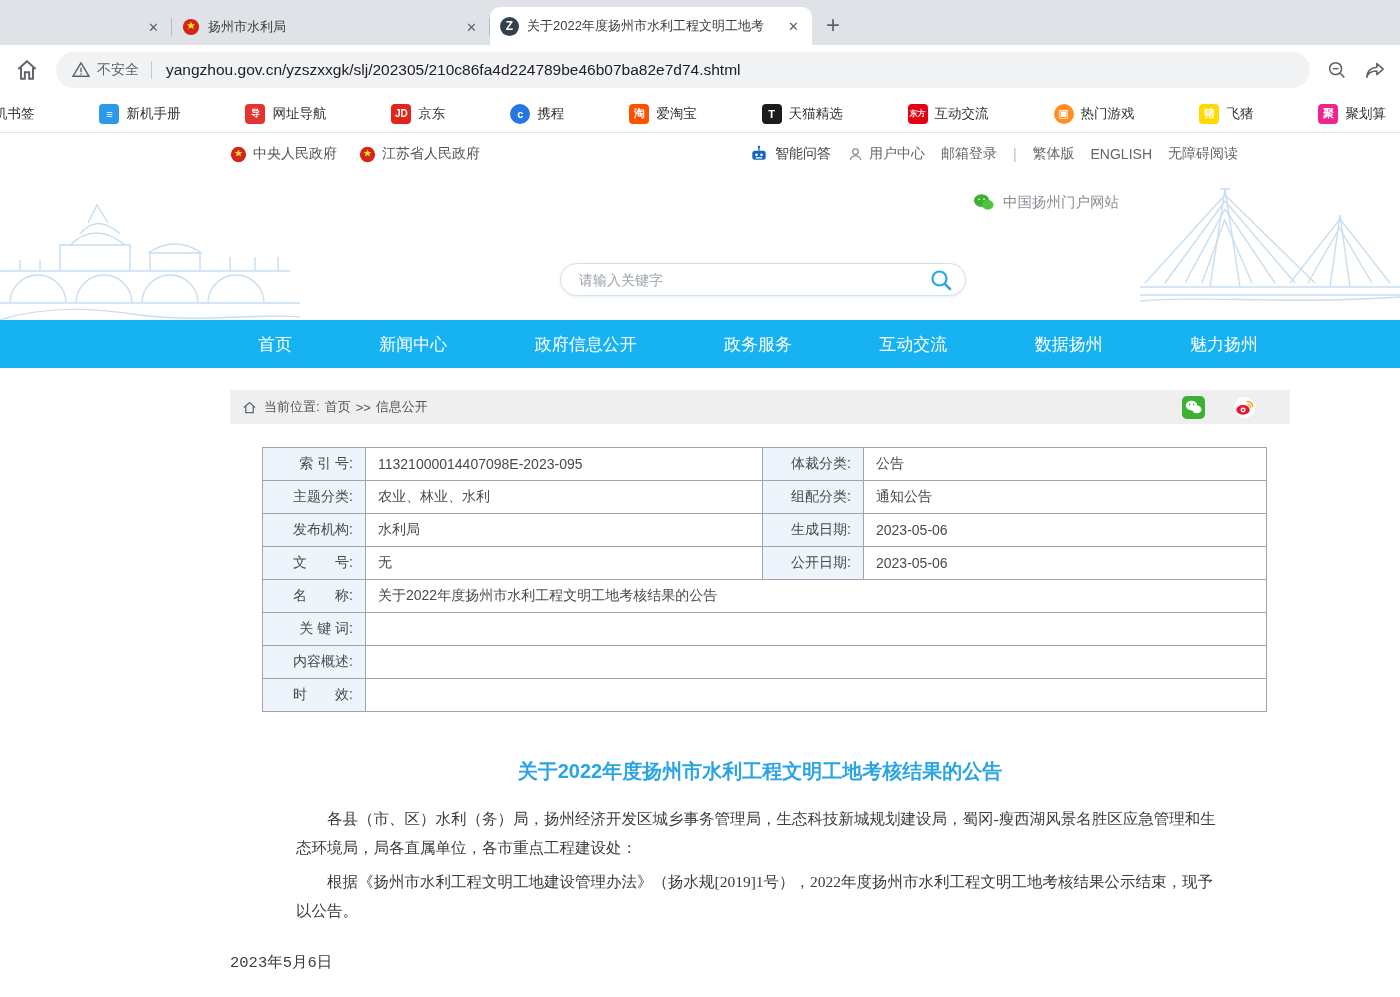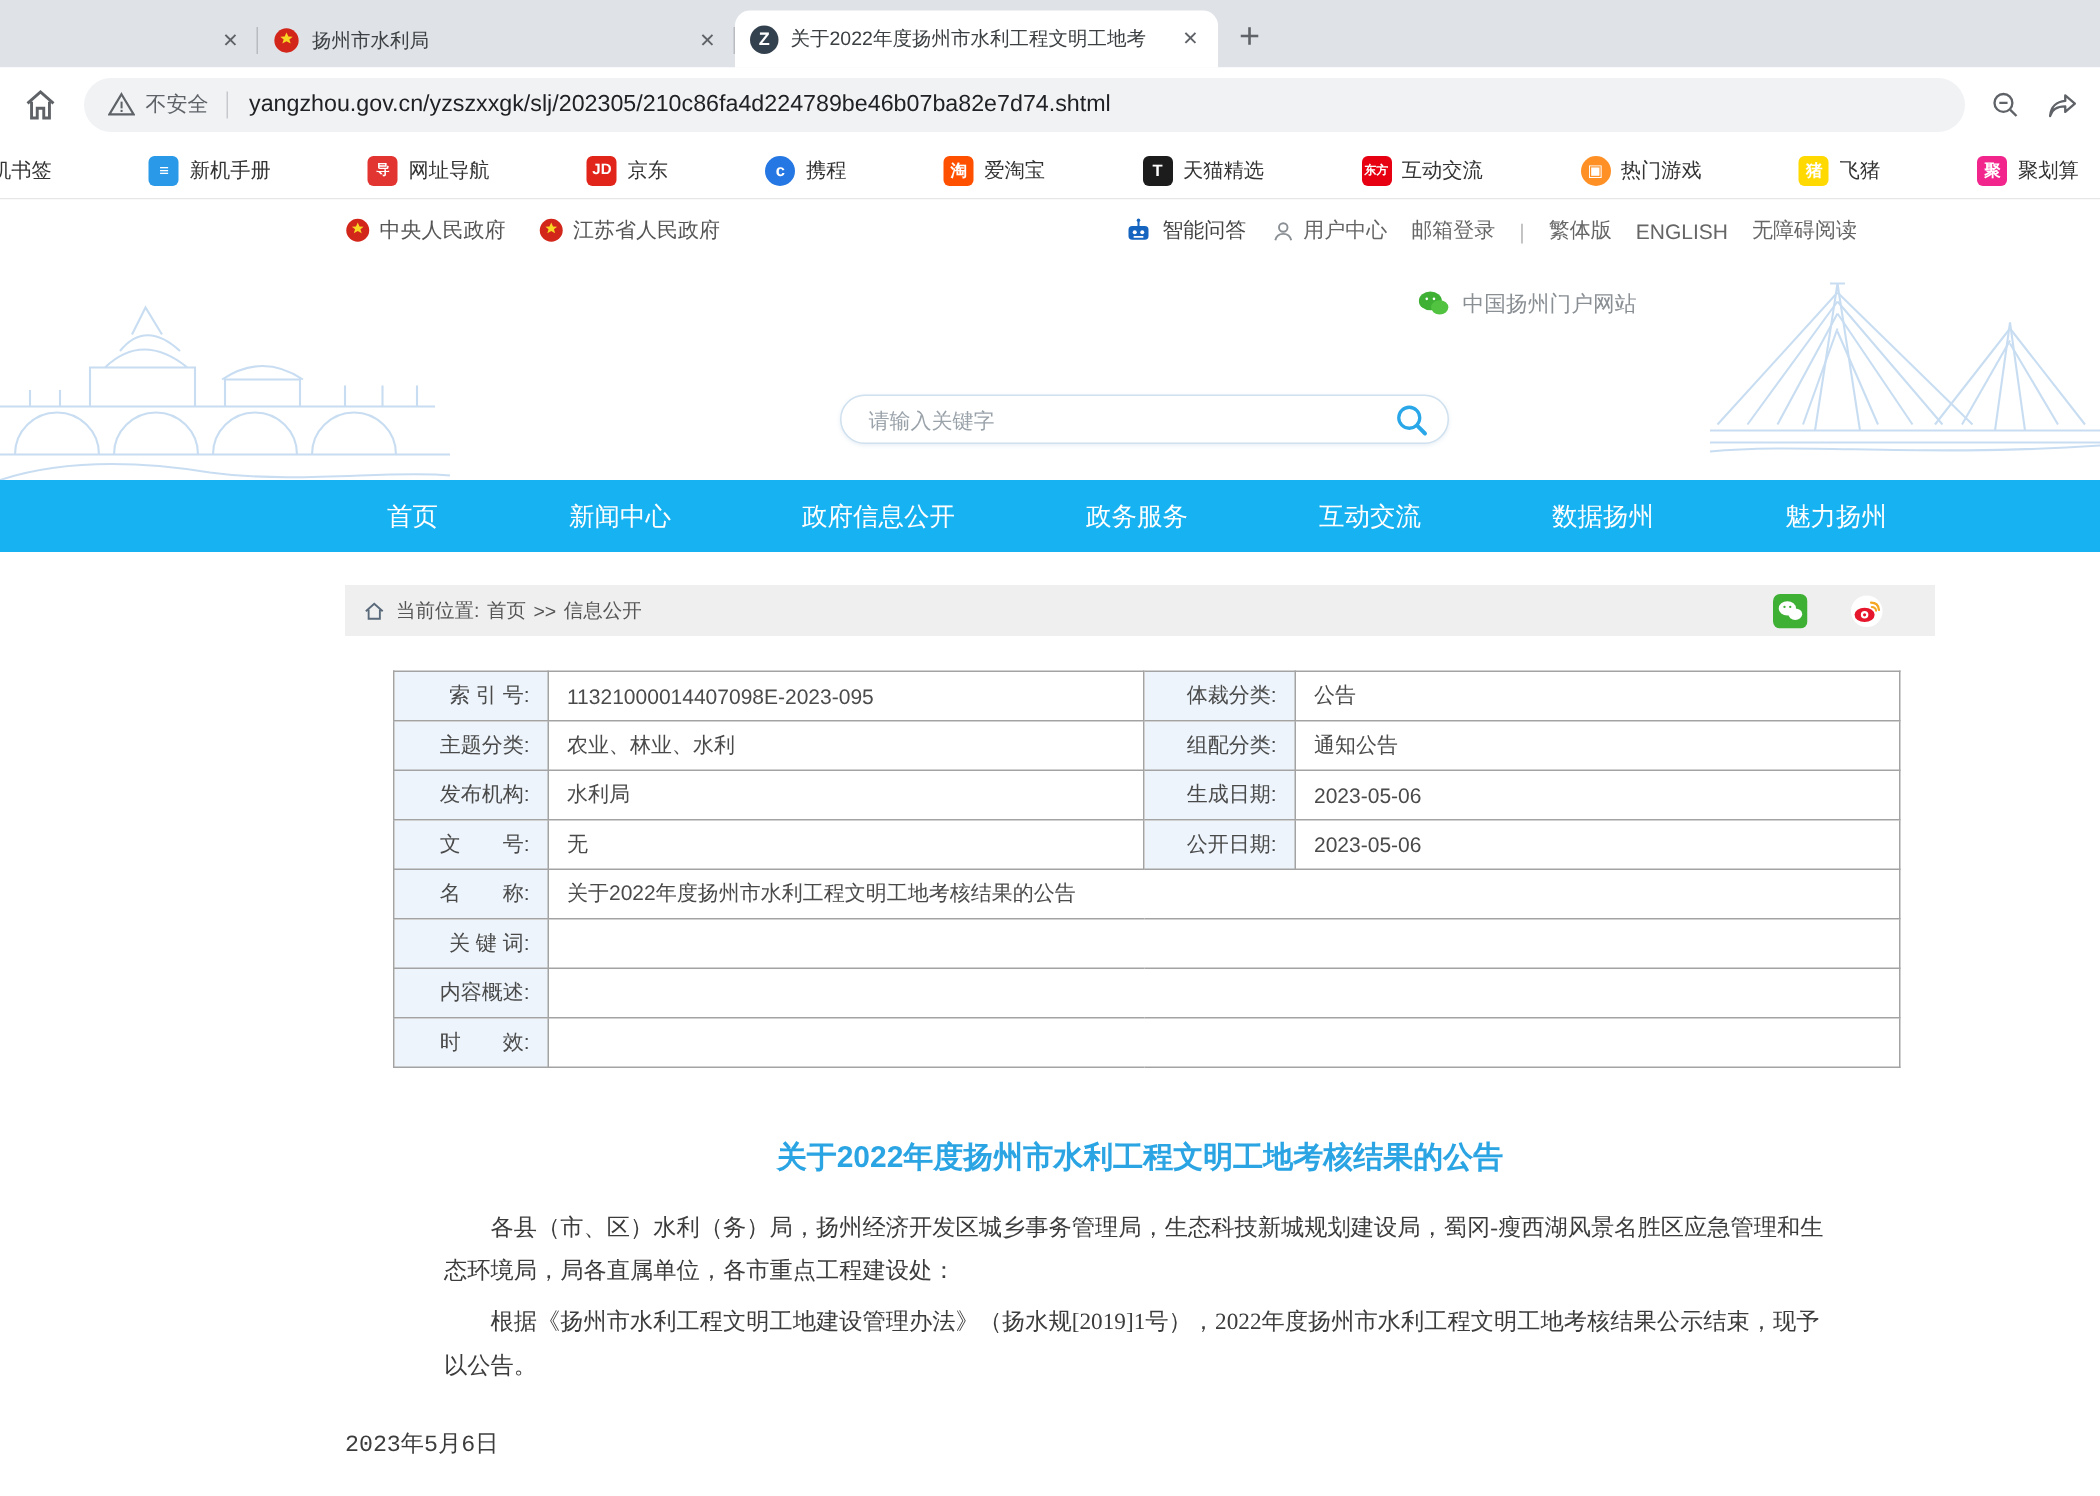--- a/index.html
+++ b/index.html
@@ -40,36 +40,36 @@
   .bm-i1{background:#2a9ae8;} .bm-i2{background:#e23430; font-size:9px;}
   .bm-i3{background:#e1251b; font-size:10px;} .bm-i4{background:#2577e3; border-radius:50%;}
   .bm-i5{background:#ff5000;} .bm-i6{background:#1c1c1c;} .bm-i7{background:#e60012; font-size:8px;}
   .bm-i8{background:#ff9026; border-radius:50%;} .bm-i9{background:#ffd900; color:#fff;}
   .bm-i10{background:#f1258c;}
 
   
   .util { height:42px; background:#fff; }
   .util-in { width:1060px; margin-left:230px; height:100%; display:flex; align-items:center; }
   .util-left { display:flex; align-items:center; gap:22px; }
-  .gov-link { display:flex; gap:6px; font-size:14px; color:#555; }
+  .gov-link { display:flex; align-items:center; gap:6px; font-size:14px; color:#555; }
   .util-right { margin-left:auto; display:flex; align-items:center; gap:16px; font-size:14px;
                 color:#666; padding-right:52px; white-space:nowrap; }
   .util-right .qa { color:#444; display:flex; align-items:center; gap:6px; }
   .util-right .usr { display:flex; align-items:center; gap:5px; }
   .pipe { color:#bbb; }
 
   .banner { height:145px; position:relative; background:#fff; overflow:hidden; }
   .sketch { position:absolute; top:0; opacity:.85; }
   .sketch-l { left:0; } .sketch-r { right:0; }
   .logo-row { position:absolute; left:598px; top:10px; display:flex; align-items:center; gap:14px; }
   .emblem-big { width:64px; height:64px; }
   .site-name { font-size:35px; font-weight:bold; color:#d3261b; letter-spacing:2px;
                font-family:"Liberation Serif","DejaVu Serif",serif; }
   .site-url { font-size:12px; color:#8d9297; letter-spacing:6.5px; margin-top:4px; }
-  .portal { position:absolute; left:944px; top:16px; display:flex; align-items:center; gap:8px;
+  .portal { position:absolute; left:972px; top:16px; display:flex; align-items:center; gap:8px;
             font-size:14.5px; color:#8a8f94; }
   .searchbox { position:absolute; left:560px; top:88px; width:406px; height:33px; background:#fff;
                border:1px solid #cfe0ee; border-radius:17px; display:flex; align-items:center;
                padding:0 12px 0 18px; box-shadow:0 1px 3px rgba(120,160,200,.18); }
   .searchbox input { border:none; outline:none; flex:1; font-size:14px; color:#333; background:transparent; }
   .searchbox input::placeholder { color:#9aa2aa; }
 
   .nav { height:48px; background:#17b2f1; }
   .nav-in { margin-left:258px; width:1000px; height:100%; display:flex; align-items:center;
             justify-content:space-between; }

